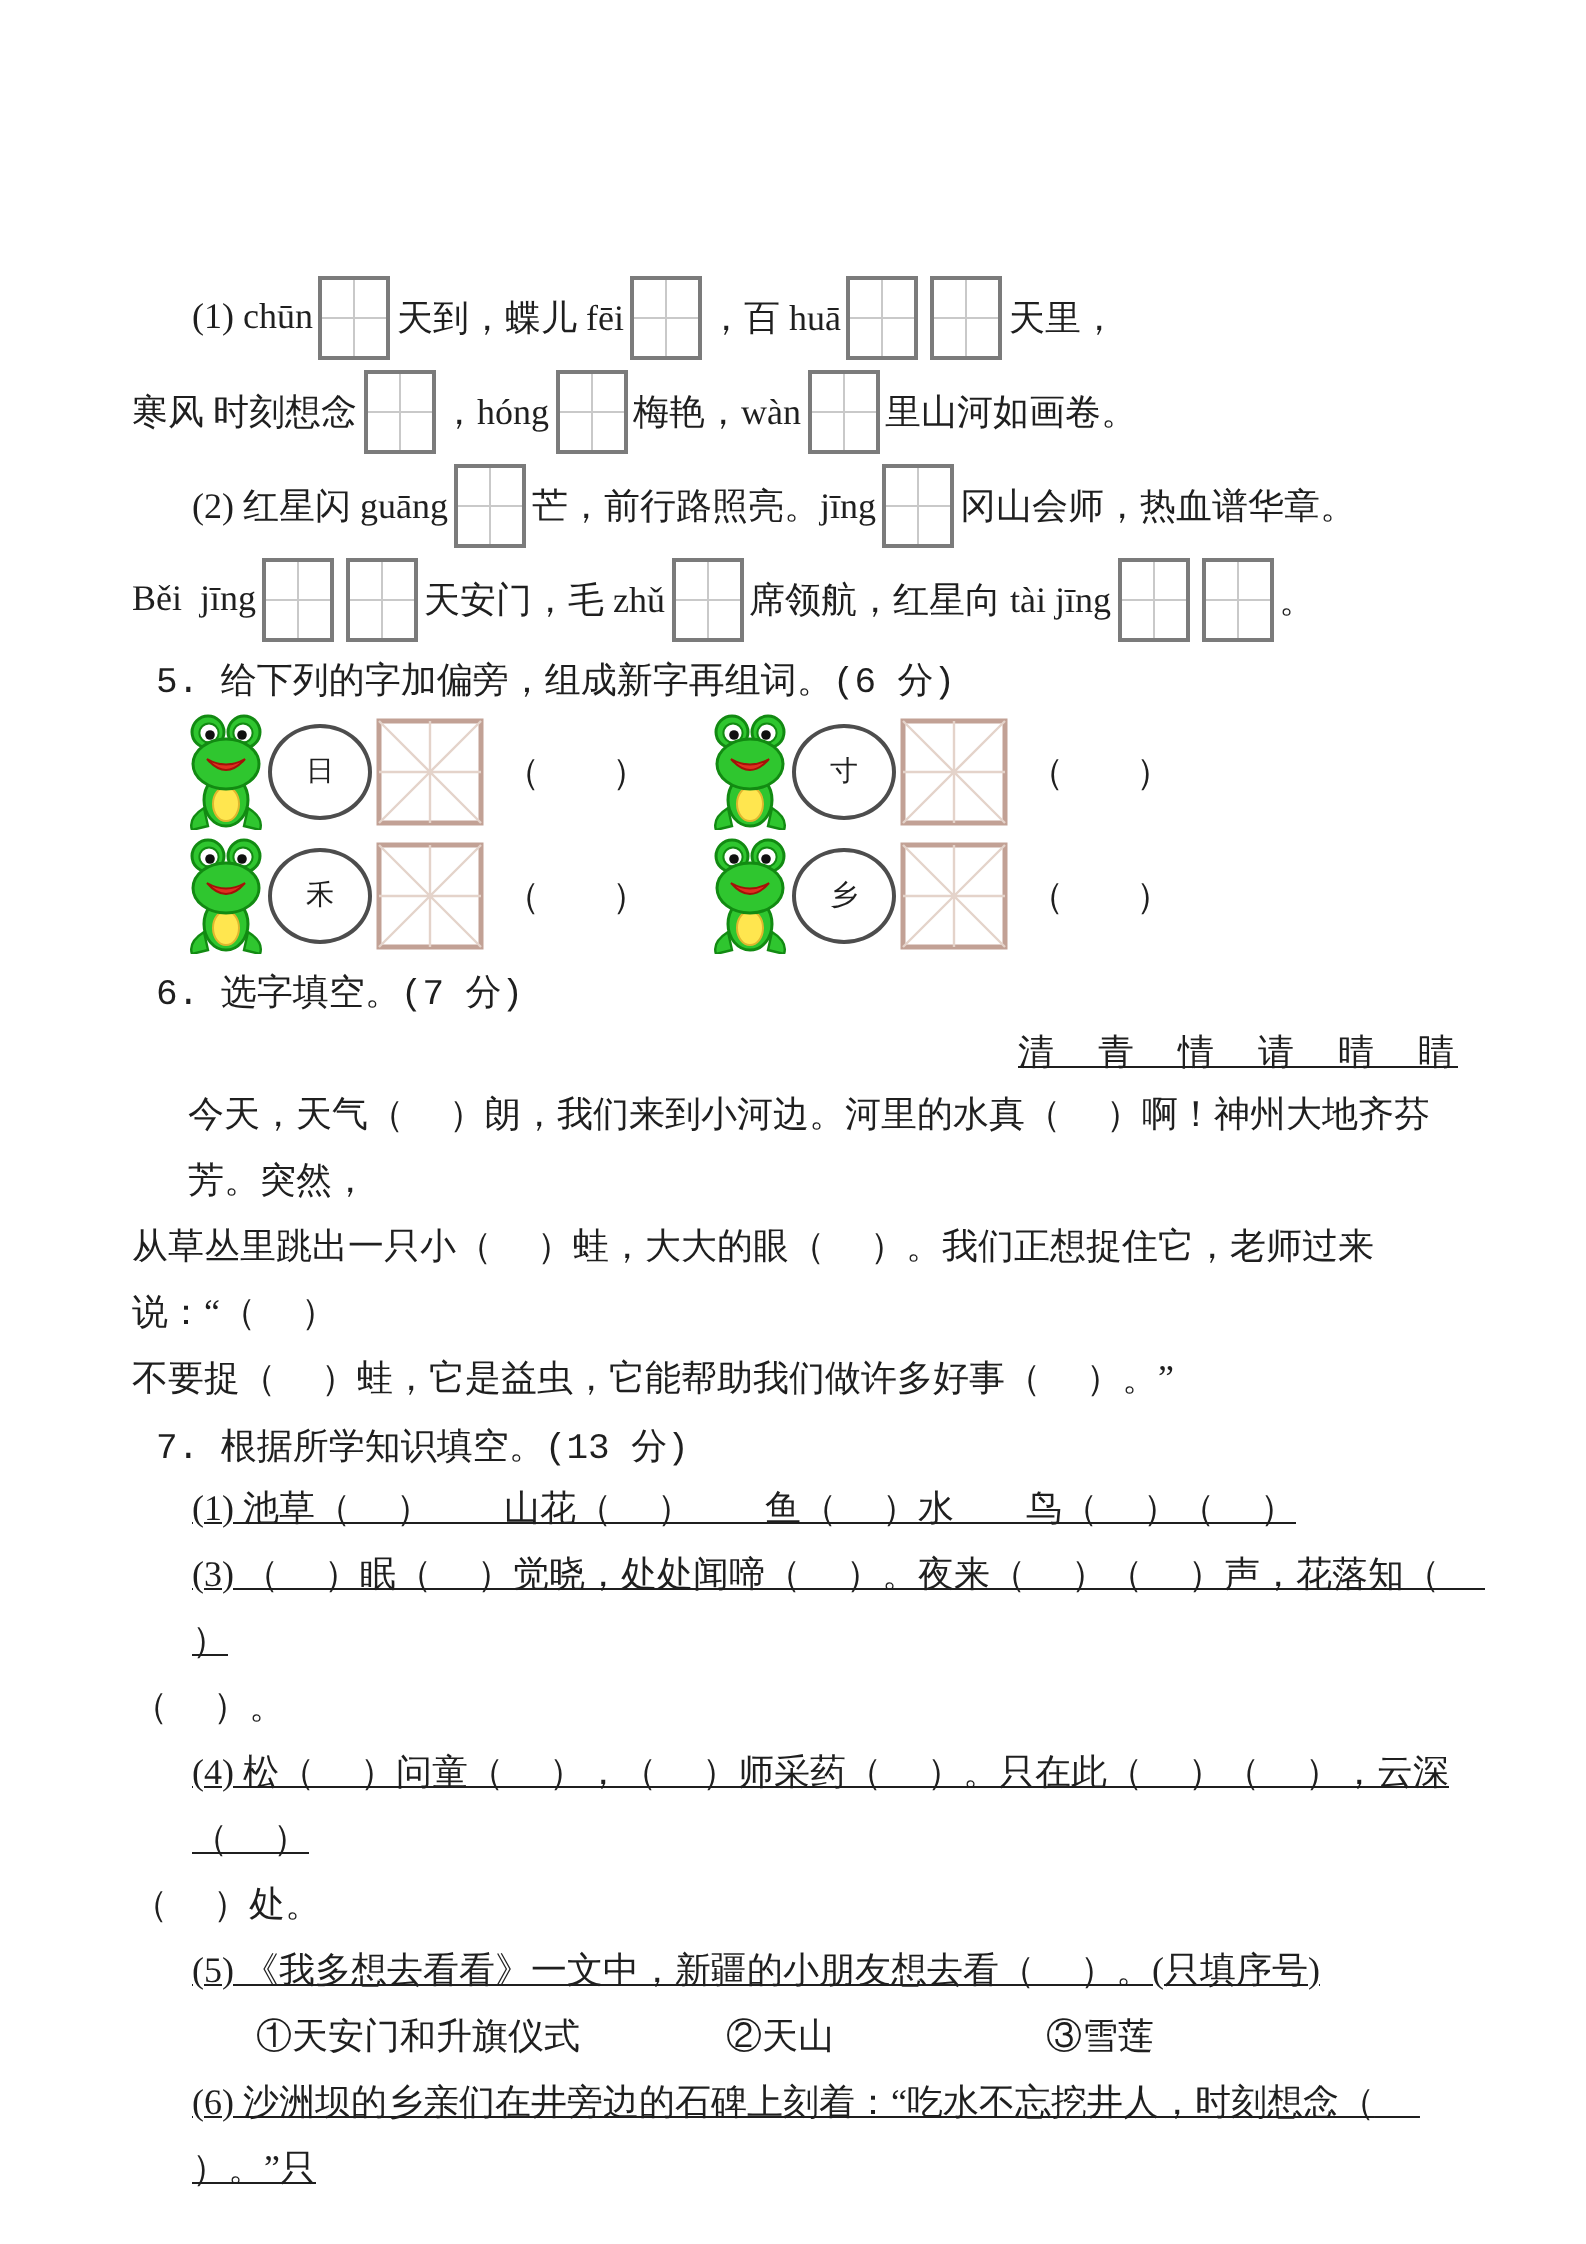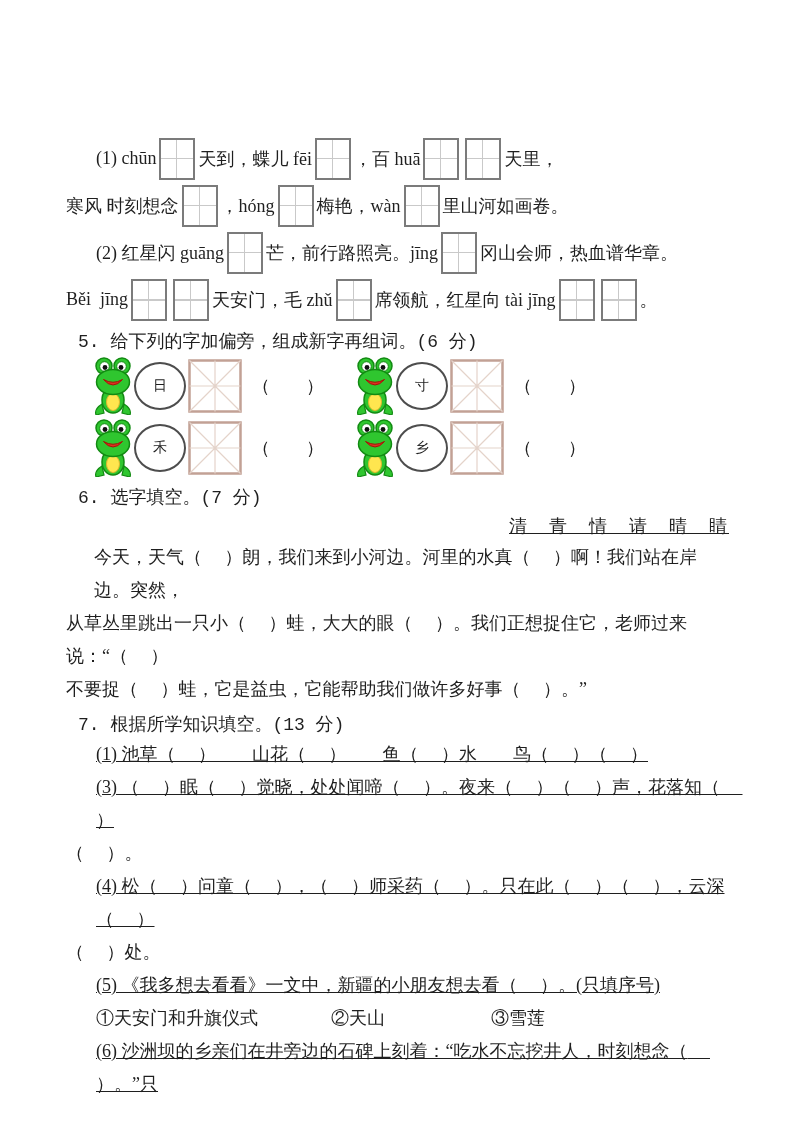--- a/index.html
+++ b/index.html
@@ -36,21 +36,21 @@
   }
   .mzg { flex:0 0 auto; width:54px; height:54px; margin-left:2px; }
   .blank-paren { white-space:pre; margin-left:10px; }
   
   .char-bank { text-align:right; line-height:30px; letter-spacing:2px;text-decoration:underline; }
   .pline { line-height:33px; white-space:pre-wrap; }
   .p-indent { padding-left:28px; }
   .n-indent { padding-left:30px;text-decoration:underline; }
   .opt-row { display:flex; line-height:33px; padding-left:30px; }
   .opt { white-space:pre; flex:0 0 auto; }
-  .o-a  { width:235px; }
+  .o-a  { width:235px;margin-left:32px; }
   .o-b5 { width:160px; }
 </style>
 </head>
 <body>
 
 <div class="page">
 
   <div class="dline indent1">
     <span class="txt">(1) chūn</span>
     <span class="tzg"></span>
@@ -196,21 +196,21 @@
           <rect x="1.5" y="1.5" width="51" height="51" fill="none" stroke="#c2a195" stroke-width="2.5"></rect>
           <path d="M1.5 1.5 L52.5 52.5 M52.5 1.5 L1.5 52.5 M27 1.5 L27 52.5 M1.5 27 L52.5 27" stroke="#e4d3ca" stroke-width="1.2"></path>
         </svg>
       </span>
       <span class="blank-paren">（　　）</span>
     </div>
   </div>
 
   <div class="sect-title">6. 选字填空。(7 分)</div>
   <div class="char-bank">清　青　情　请　晴　睛</div>
-  <div class="pline p-indent">今天，天气（　 ）朗，我们来到小河边。河里的水真（　 ）啊！我们站在岸边。突然，</div>
+  <div class="pline p-indent">今天，天气（　 ）朗，我们来到小河边。河里的水真（　 ）啊！神州大地齐芬芳。突然，</div>
   <div class="pline">从草丛里跳出一只小（　 ）蛙，大大的眼（　 ）。我们正想捉住它，老师过来说：“（　 ）</div>
   <div class="pline">不要捉（　 ）蛙，它是益虫，它能帮助我们做许多好事（　 ）。”</div>
 
   <div class="sect-title">7. 根据所学知识填空。(13 分)</div>
   <div class="pline n-indent">(1) 池草（　 ）　　山花（　 ）　　鱼（　 ）水　　鸟（　 ）（　 ）</div>
   <div class="pline n-indent">(3) （　 ）眠（　 ）觉晓，处处闻啼（　 ）。夜来（　 ）（　 ）声，花落知（　 ）</div>
   <div class="pline">（　 ）。</div>
   <div class="pline n-indent">(4) 松（　 ）问童（　 ），（　 ）师采药（　 ）。只在此（　 ）（　 ），云深（　 ）</div>
   <div class="pline">（　 ）处。</div>
   <div class="pline n-indent">(5) 《我多想去看看》一文中，新疆的小朋友想去看（　 ）。(只填序号)</div>

